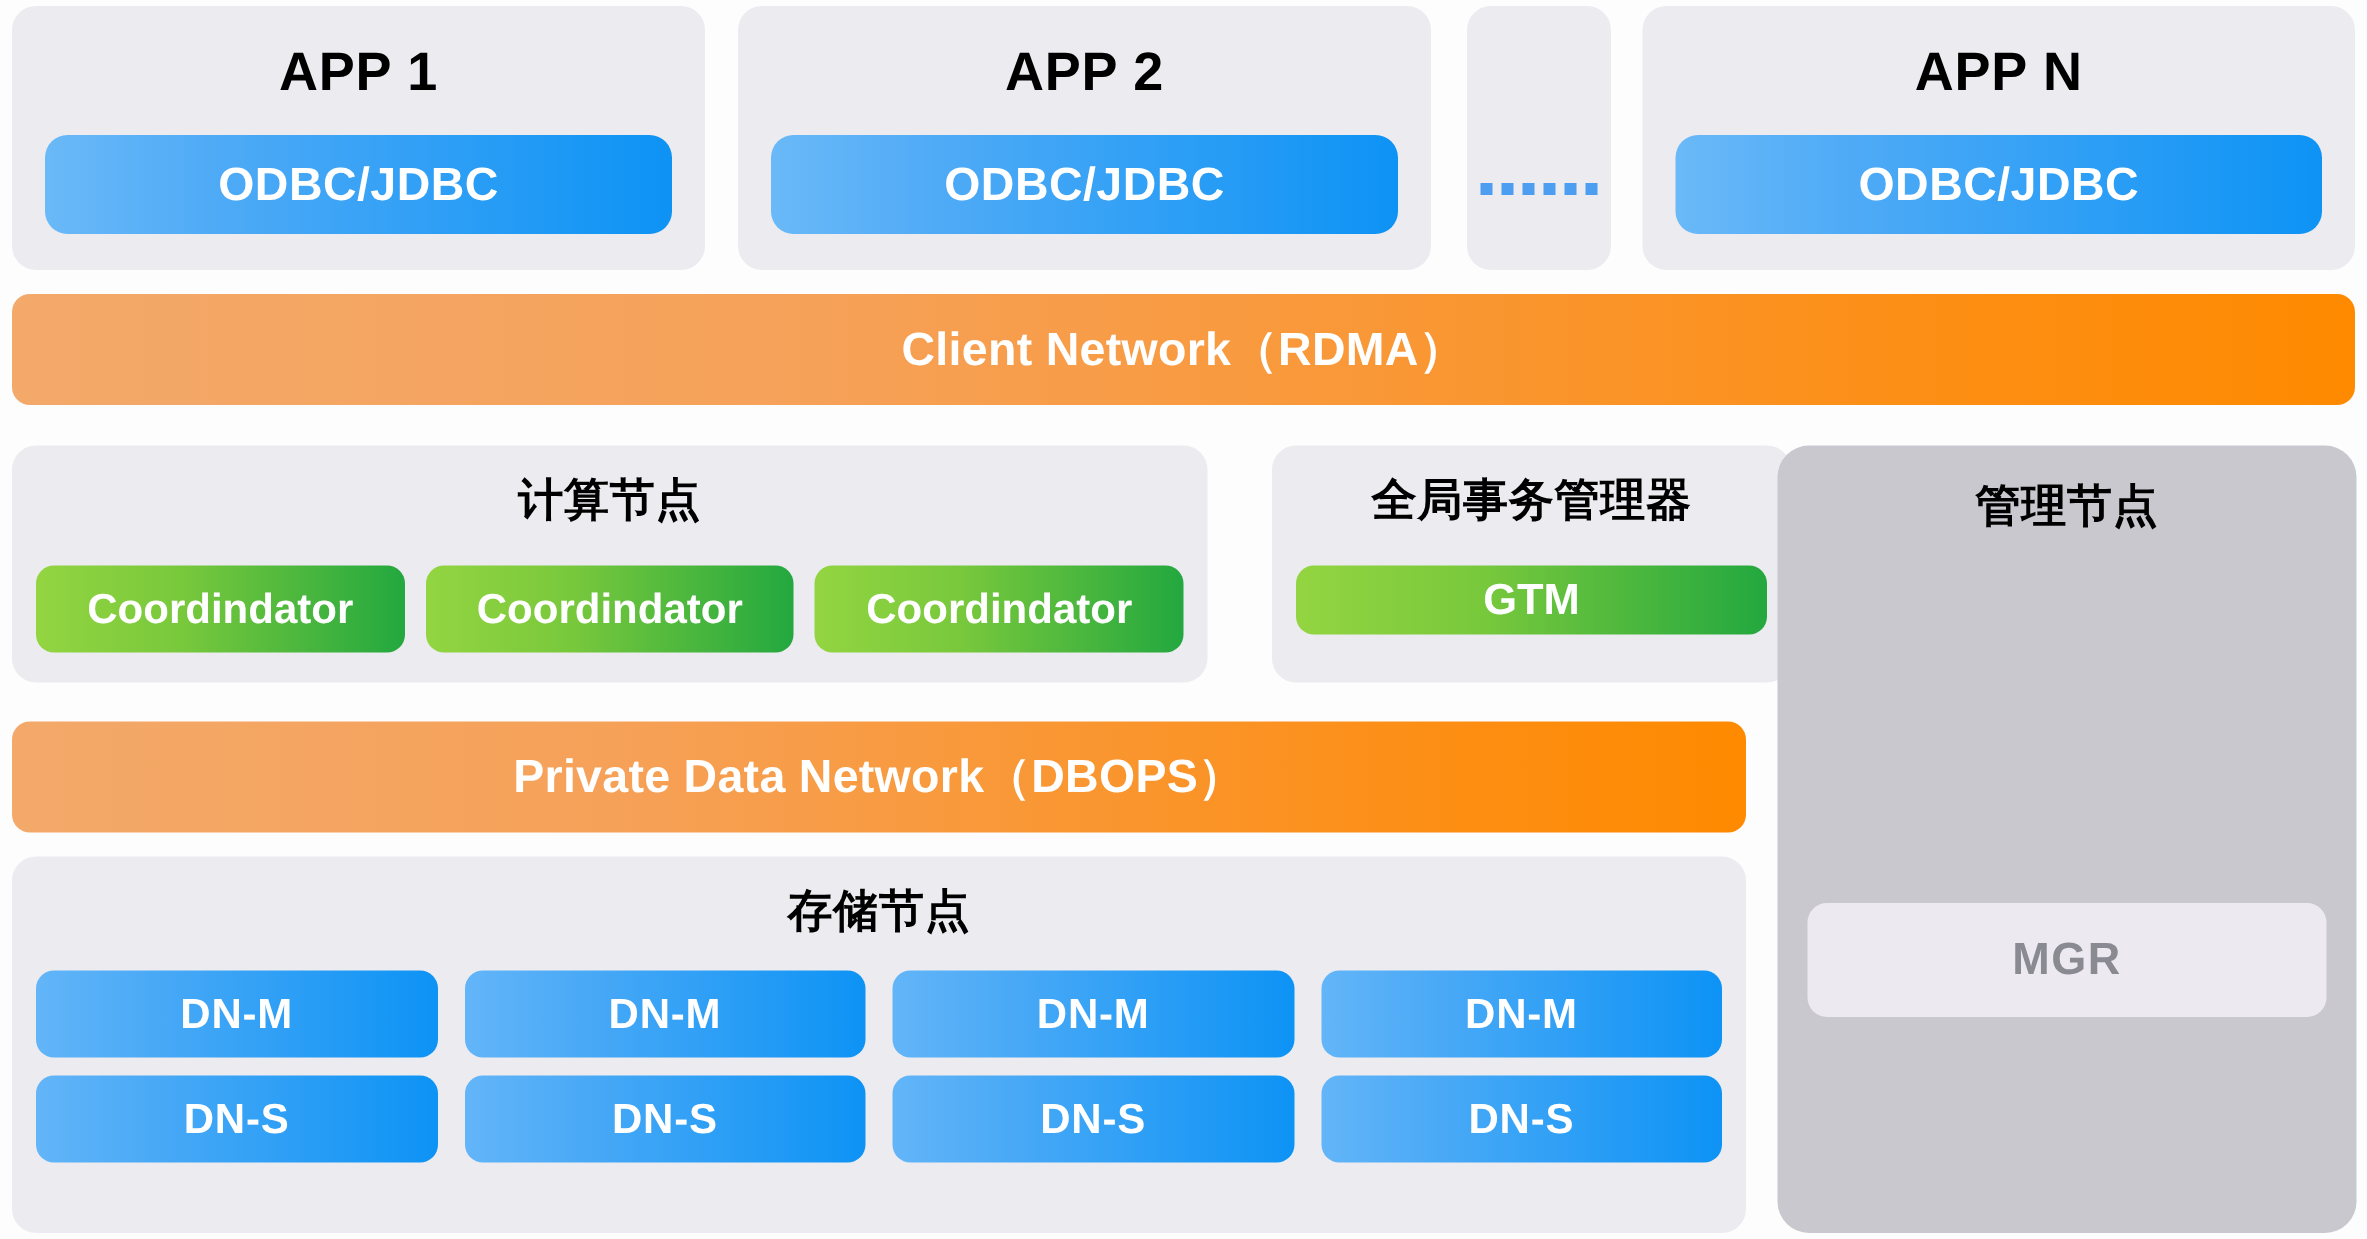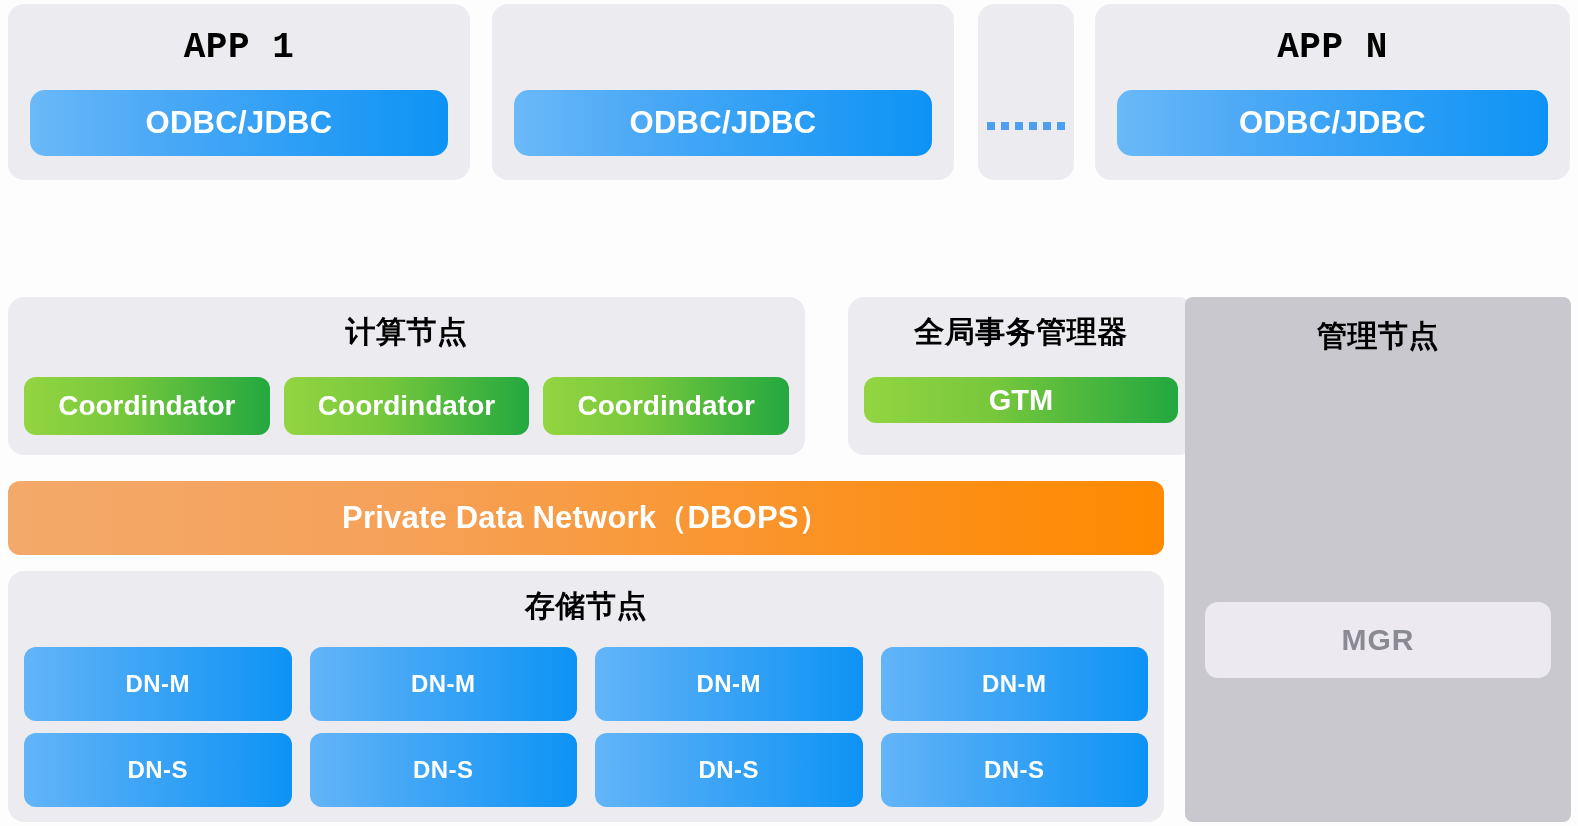--- a/index.html
+++ b/index.html
@@ -26,21 +26,20 @@
     position: absolute;
     background: #ecebf0;
     border-radius: 16px;
     box-sizing: border-box;
   }
   .panel-title {
     text-align: center;
     font-weight: bold;
     color: #000000;
     letter-spacing: 0.5px;
-    font-family: Liberation Mono, monospace;
   }
 
   
   .app-card { top: 4px; height: 176px; }
   .app-card .panel-title {
     font-size: 36px;
     line-height: 36px;
     padding-top: 26px;
   }
   .app-pill {
@@ -190,41 +189,41 @@
     display: flex;
     gap: 18px;
   }
   .dn-col {
     flex: 1;
     display: flex;
     flex-direction: column;
     gap: 12px;
   }
   .dn-pill {
-    height: 74px;
+    height: 58px;
     border-radius: 12px;
     background: linear-gradient(to right, #63b5f8 0%, #49a9f6 30%, #0d93f5 100%);
     color: #ffffff;
-    font-size: 24px;
+    font-size: 28px;
     font-weight: bold;
     display: flex;
     align-items: center;
     justify-content: center;
     letter-spacing: 0.5px;
   }
 
   
   #management-node {
     position: absolute;
     left: 1185px;
     top: 297px;
     width: 386px;
     height: 525px;
     background: #c9c8ce;
-    border-radius: 8px;
+    border-radius: 21px;
   }
   #management-node .panel-title {
     font-size: 30px;
     line-height: 30px;
     padding-top: 26px;
   }
   .mgmt-pill {
     position: absolute;
     left: 20px;
     right: 20px;
@@ -246,39 +245,41 @@
 <body>
 
 <div id="diagram">
 
   <div class="panel app-card" style="left:8px;width:462px;">
     <div class="panel-title">APP 1</div>
     <div class="app-pill">ODBC/JDBC</div>
   </div>
 
   <div class="panel app-card" style="left:492px;width:462px;">
+    <div class="panel-title">APP 2</div>
     <div class="app-pill">ODBC/JDBC</div>
   </div>
 
   <div class="ellipsis-card">
     <div class="ellipsis-dots">
       <i></i>
         <i></i>
         <i></i>
         <i></i>
         <i></i>
         <i></i>
     </div>
   </div>
 
   <div class="panel app-card" style="left:1095px;width:475px;">
     <div class="panel-title">APP N</div>
     <div class="app-pill">ODBC/JDBC</div>
   </div>
 
+  <div class="net-bar" id="client-network">Client Network（RDMA）</div>
 
   <div class="panel" id="compute-node">
     <div class="panel-title">计算节点</div>
     <div class="coord-row">
       <div class="coord-pill">Coordindator</div>
       <div class="coord-pill">Coordindator</div>
       <div class="coord-pill">Coordindator</div>
     </div>
   </div>
 

